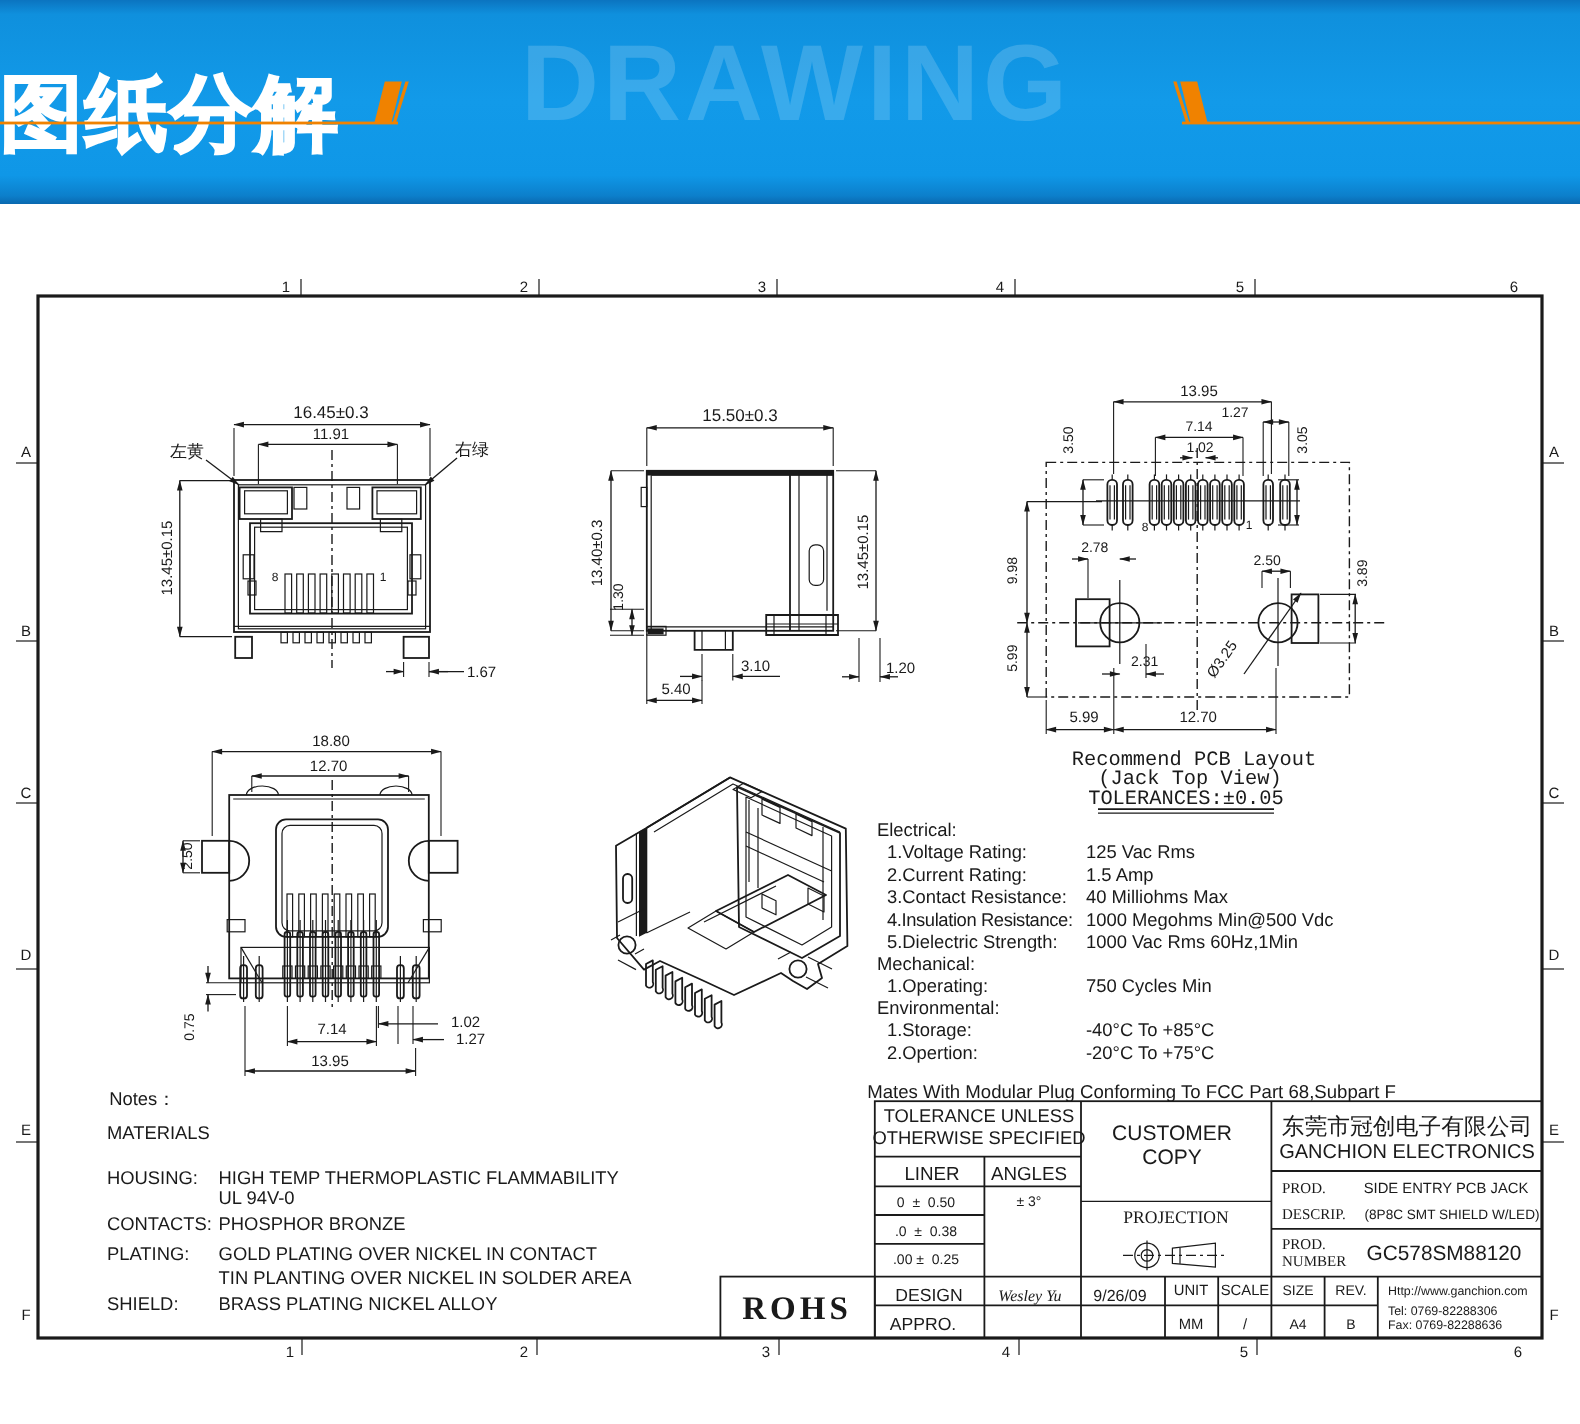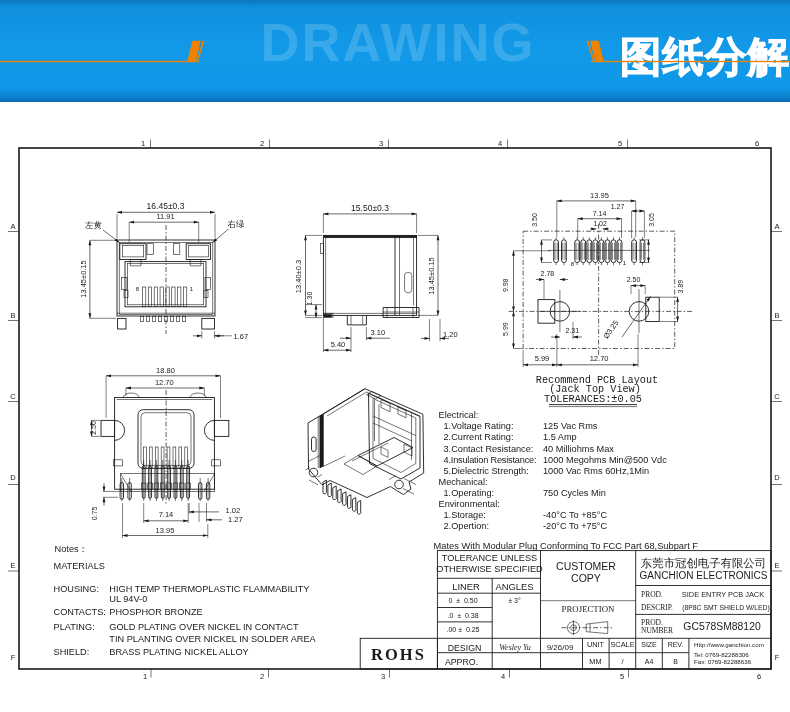--- a/index.html
+++ b/index.html
@@ -1,17 +1,17 @@
 <!DOCTYPE html>
 <html><head><meta charset="utf-8"><style>
 html,body{margin:0;padding:0;width:790px;height:712px;background:#fff;overflow:hidden}
 .banner{position:absolute;left:0;top:0;width:790px;height:102px;
 background:linear-gradient(180deg,#0b74c0 0%,#0f90dd 7%,#129ae9 50%,#0f97e7 86%,#0c7fcb 96%,#0a68af 100%);}
 .ghost{position:absolute;left:0;top:11px;width:790px;text-align:center;font:bold 54px "Liberation Sans",sans-serif;color:rgba(255,255,255,0.17);letter-spacing:2px;transform:translateX(3px)}
-.cn{position:absolute;left:0;top:29px;width:790px;text-align:right;font:bold 41.5px "Liberation Sans",sans-serif;color:#ffffff;letter-spacing:1px;-webkit-text-stroke:1.1px #fff}
+.cn{position:absolute;left:0;top:29px;width:790px;text-align:left;font:bold 41.5px "Liberation Sans",sans-serif;color:#ffffff;letter-spacing:1px;-webkit-text-stroke:1.1px #fff}
 svg text{fill:#1a1a1a}
 </style></head><body>
 <div class="banner"></div>
 <div class="ghost">DRAWING</div>
 <div class="cn">图纸分解</div>
 <svg width="790" height="712" style="position:absolute;left:0;top:0" xmlns="http://www.w3.org/2000/svg">
 <defs>
 <marker id="ar" viewBox="0 0 10 6" refX="9" refY="3" markerWidth="9" markerHeight="5.4" orient="auto-start-reverse">
         <path d="M0.5,0.6 L9.5,3 L0.5,5.4 z" fill="#1a1a1a"></path>
       </marker>

